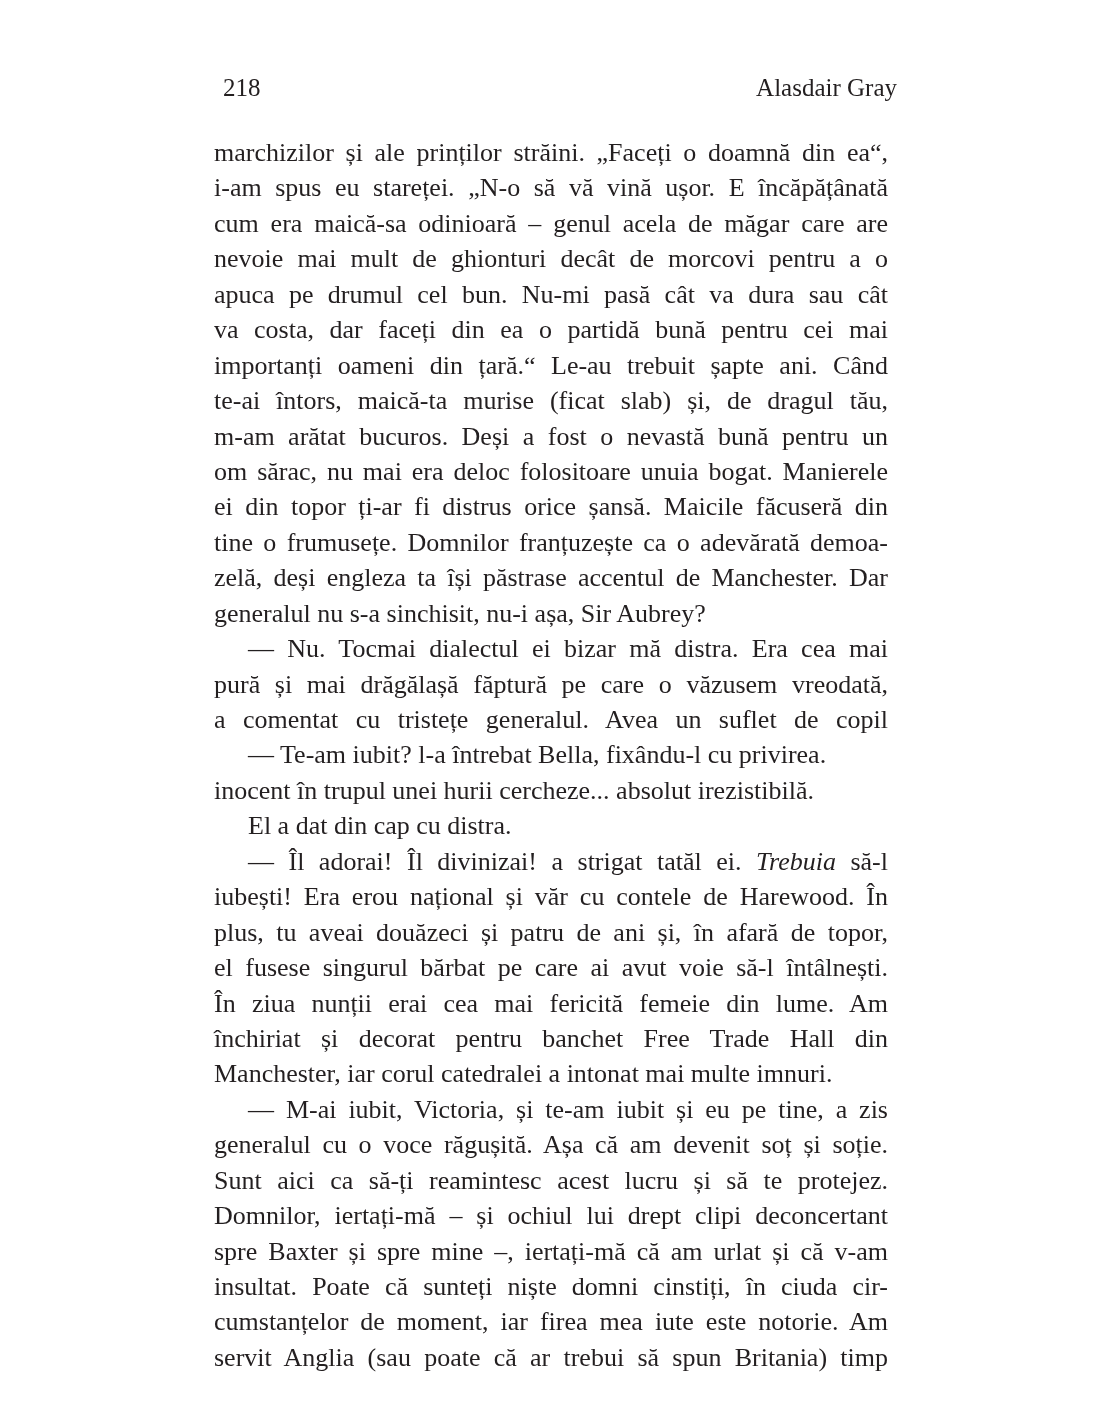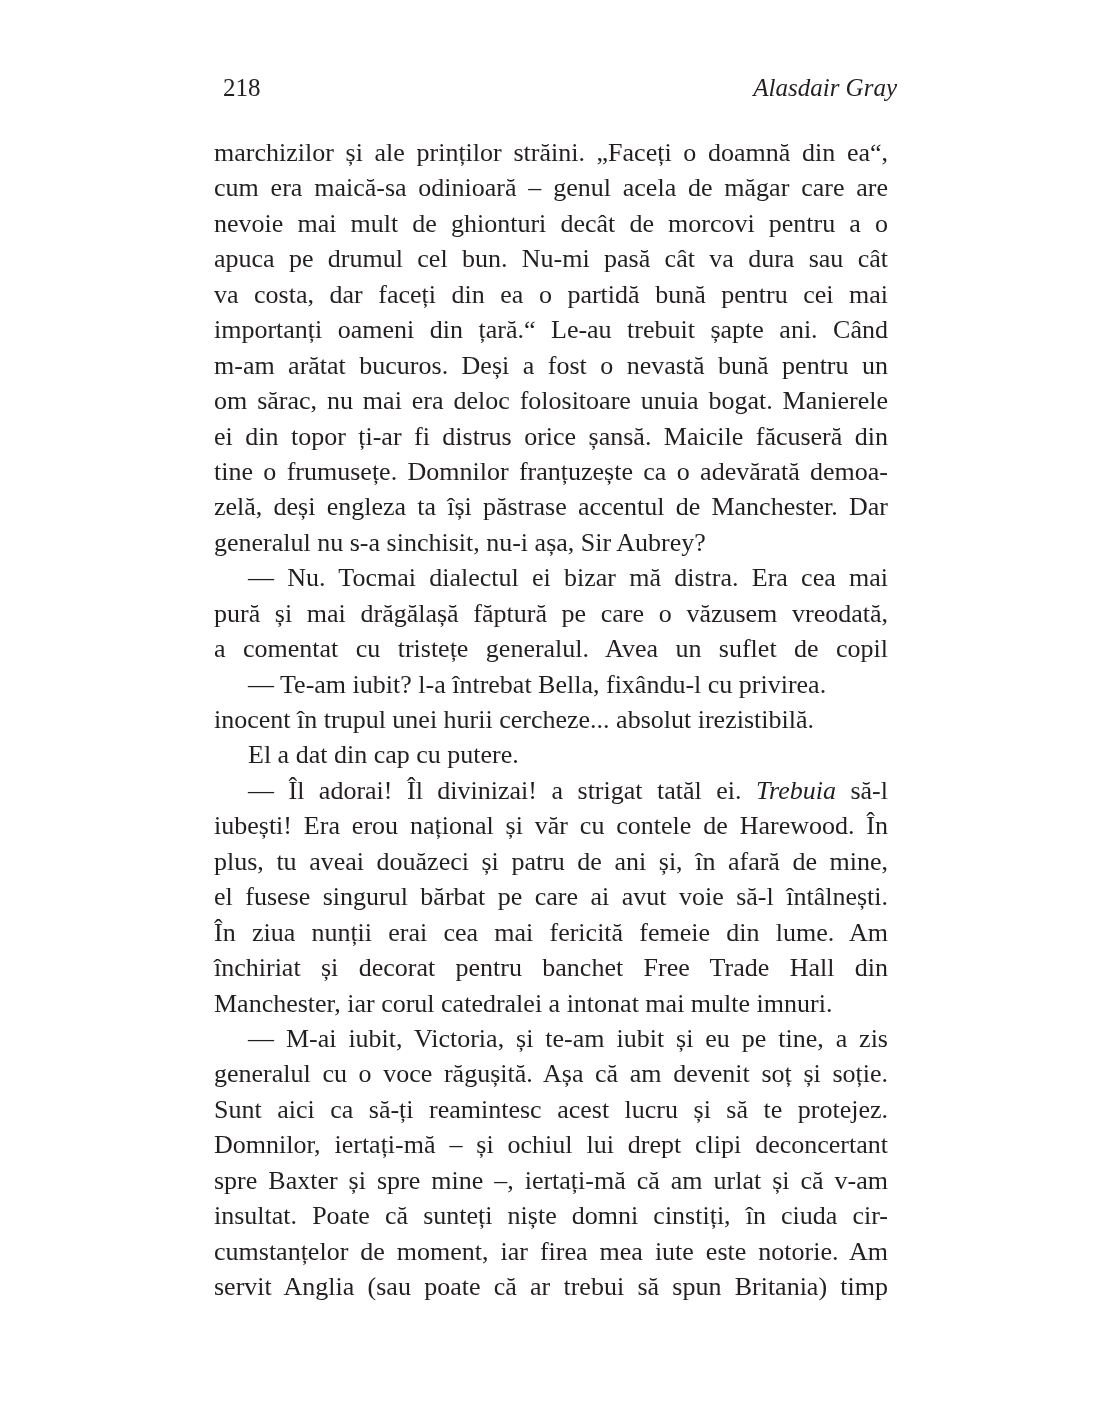--- a/index.html
+++ b/index.html
@@ -31,21 +31,20 @@
     }
     .page-number {
       position: absolute;
       left: 0;
       top: 0;
     }
     .author {
       position: absolute;
       right: 0;
       top: 0;
-      font-style: italic;
     }
     .body-text {
       position: absolute;
       top: 135px;
       left: 0;
       width: 674px;
     }
     .line {
       height: 35.45px;
       line-height: 35.45px;
@@ -66,40 +65,42 @@
 </head>
 <body>
 
 <div class="page">
   <div class="running-head">
     <span class="page-number">218</span>
     <span class="author">Alasdair Gray</span>
   </div>
   <div class="body-text" id="body-text">
       <div class="line">marchizilor și ale prinților străini. „Faceți o doamnă din ea“,</div>
+      <div class="line">i-am spus eu stareței. „N-o să vă vină ușor. E încăpățânată</div>
       <div class="line">cum era maică-sa odinioară – genul acela de măgar care are</div>
       <div class="line">nevoie mai mult de ghionturi decât de morcovi pentru a o</div>
       <div class="line">apuca pe drumul cel bun. Nu-mi pasă cât va dura sau cât</div>
       <div class="line">va costa, dar faceți din ea o partidă bună pentru cei mai</div>
       <div class="line">importanți oameni din țară.“ Le-au trebuit șapte ani. Când</div>
+      <div class="line">te-ai întors, maică-ta murise (ficat slab) și, de dragul tău,</div>
       <div class="line">m-am arătat bucuros. Deși a fost o nevastă bună pentru un</div>
       <div class="line">om sărac, nu mai era deloc folositoare unuia bogat. Manierele</div>
       <div class="line">ei din topor ți-ar fi distrus orice șansă. Maicile făcuseră din</div>
       <div class="line">tine o frumusețe. Domnilor franțuzește ca o adevărată demoa-</div>
       <div class="line">zelă, deși engleza ta își păstrase accentul de Manchester. Dar</div>
       <div class="line last">generalul nu s-a sinchisit, nu-i așa, Sir Aubrey?</div>
       <div class="line indent">— Nu. Tocmai dialectul ei bizar mă distra. Era cea mai</div>
       <div class="line">pură și mai drăgălașă făptură pe care o văzusem vreodată,</div>
       <div class="line">a comentat cu tristețe generalul. Avea un suflet de copil</div>
       <div class="line indent last">— Te-am iubit? l-a întrebat Bella, fixându-l cu privirea.</div>
       <div class="line last">inocent în trupul unei hurii cercheze... absolut irezistibilă.</div>
-      <div class="line indent last">El a dat din cap cu putere.</div>
+      <div class="line indent last">El a dat din cap cu distra.</div>
       <div class="line indent"><span>— Îl adorai! Îl divinizai! a strigat tatăl ei. </span><span class="it">Trebuia</span><span> să-l</span></div>
       <div class="line">iubești! Era erou național și văr cu contele de Harewood. În</div>
-      <div class="line">plus, tu aveai douăzeci și patru de ani și, în afară de mine,</div>
+      <div class="line">plus, tu aveai douăzeci și patru de ani și, în afară de topor,</div>
       <div class="line">el fusese singurul bărbat pe care ai avut voie să-l întâlnești.</div>
       <div class="line">În ziua nunții erai cea mai fericită femeie din lume. Am</div>
       <div class="line">închiriat și decorat pentru banchet Free Trade Hall din</div>
       <div class="line last">Manchester, iar corul catedralei a intonat mai multe imnuri.</div>
       <div class="line indent">— M-ai iubit, Victoria, și te-am iubit și eu pe tine, a zis</div>
       <div class="line">generalul cu o voce răgușită. Așa că am devenit soț și soție.</div>
       <div class="line">Sunt aici ca să-ți reamintesc acest lucru și să te protejez.</div>
       <div class="line">Domnilor, iertați-mă – și ochiul lui drept clipi deconcertant</div>
       <div class="line">spre Baxter și spre mine –, iertați-mă că am urlat și că v-am</div>
       <div class="line">insultat. Poate că sunteți niște domni cinstiți, în ciuda cir-</div>

